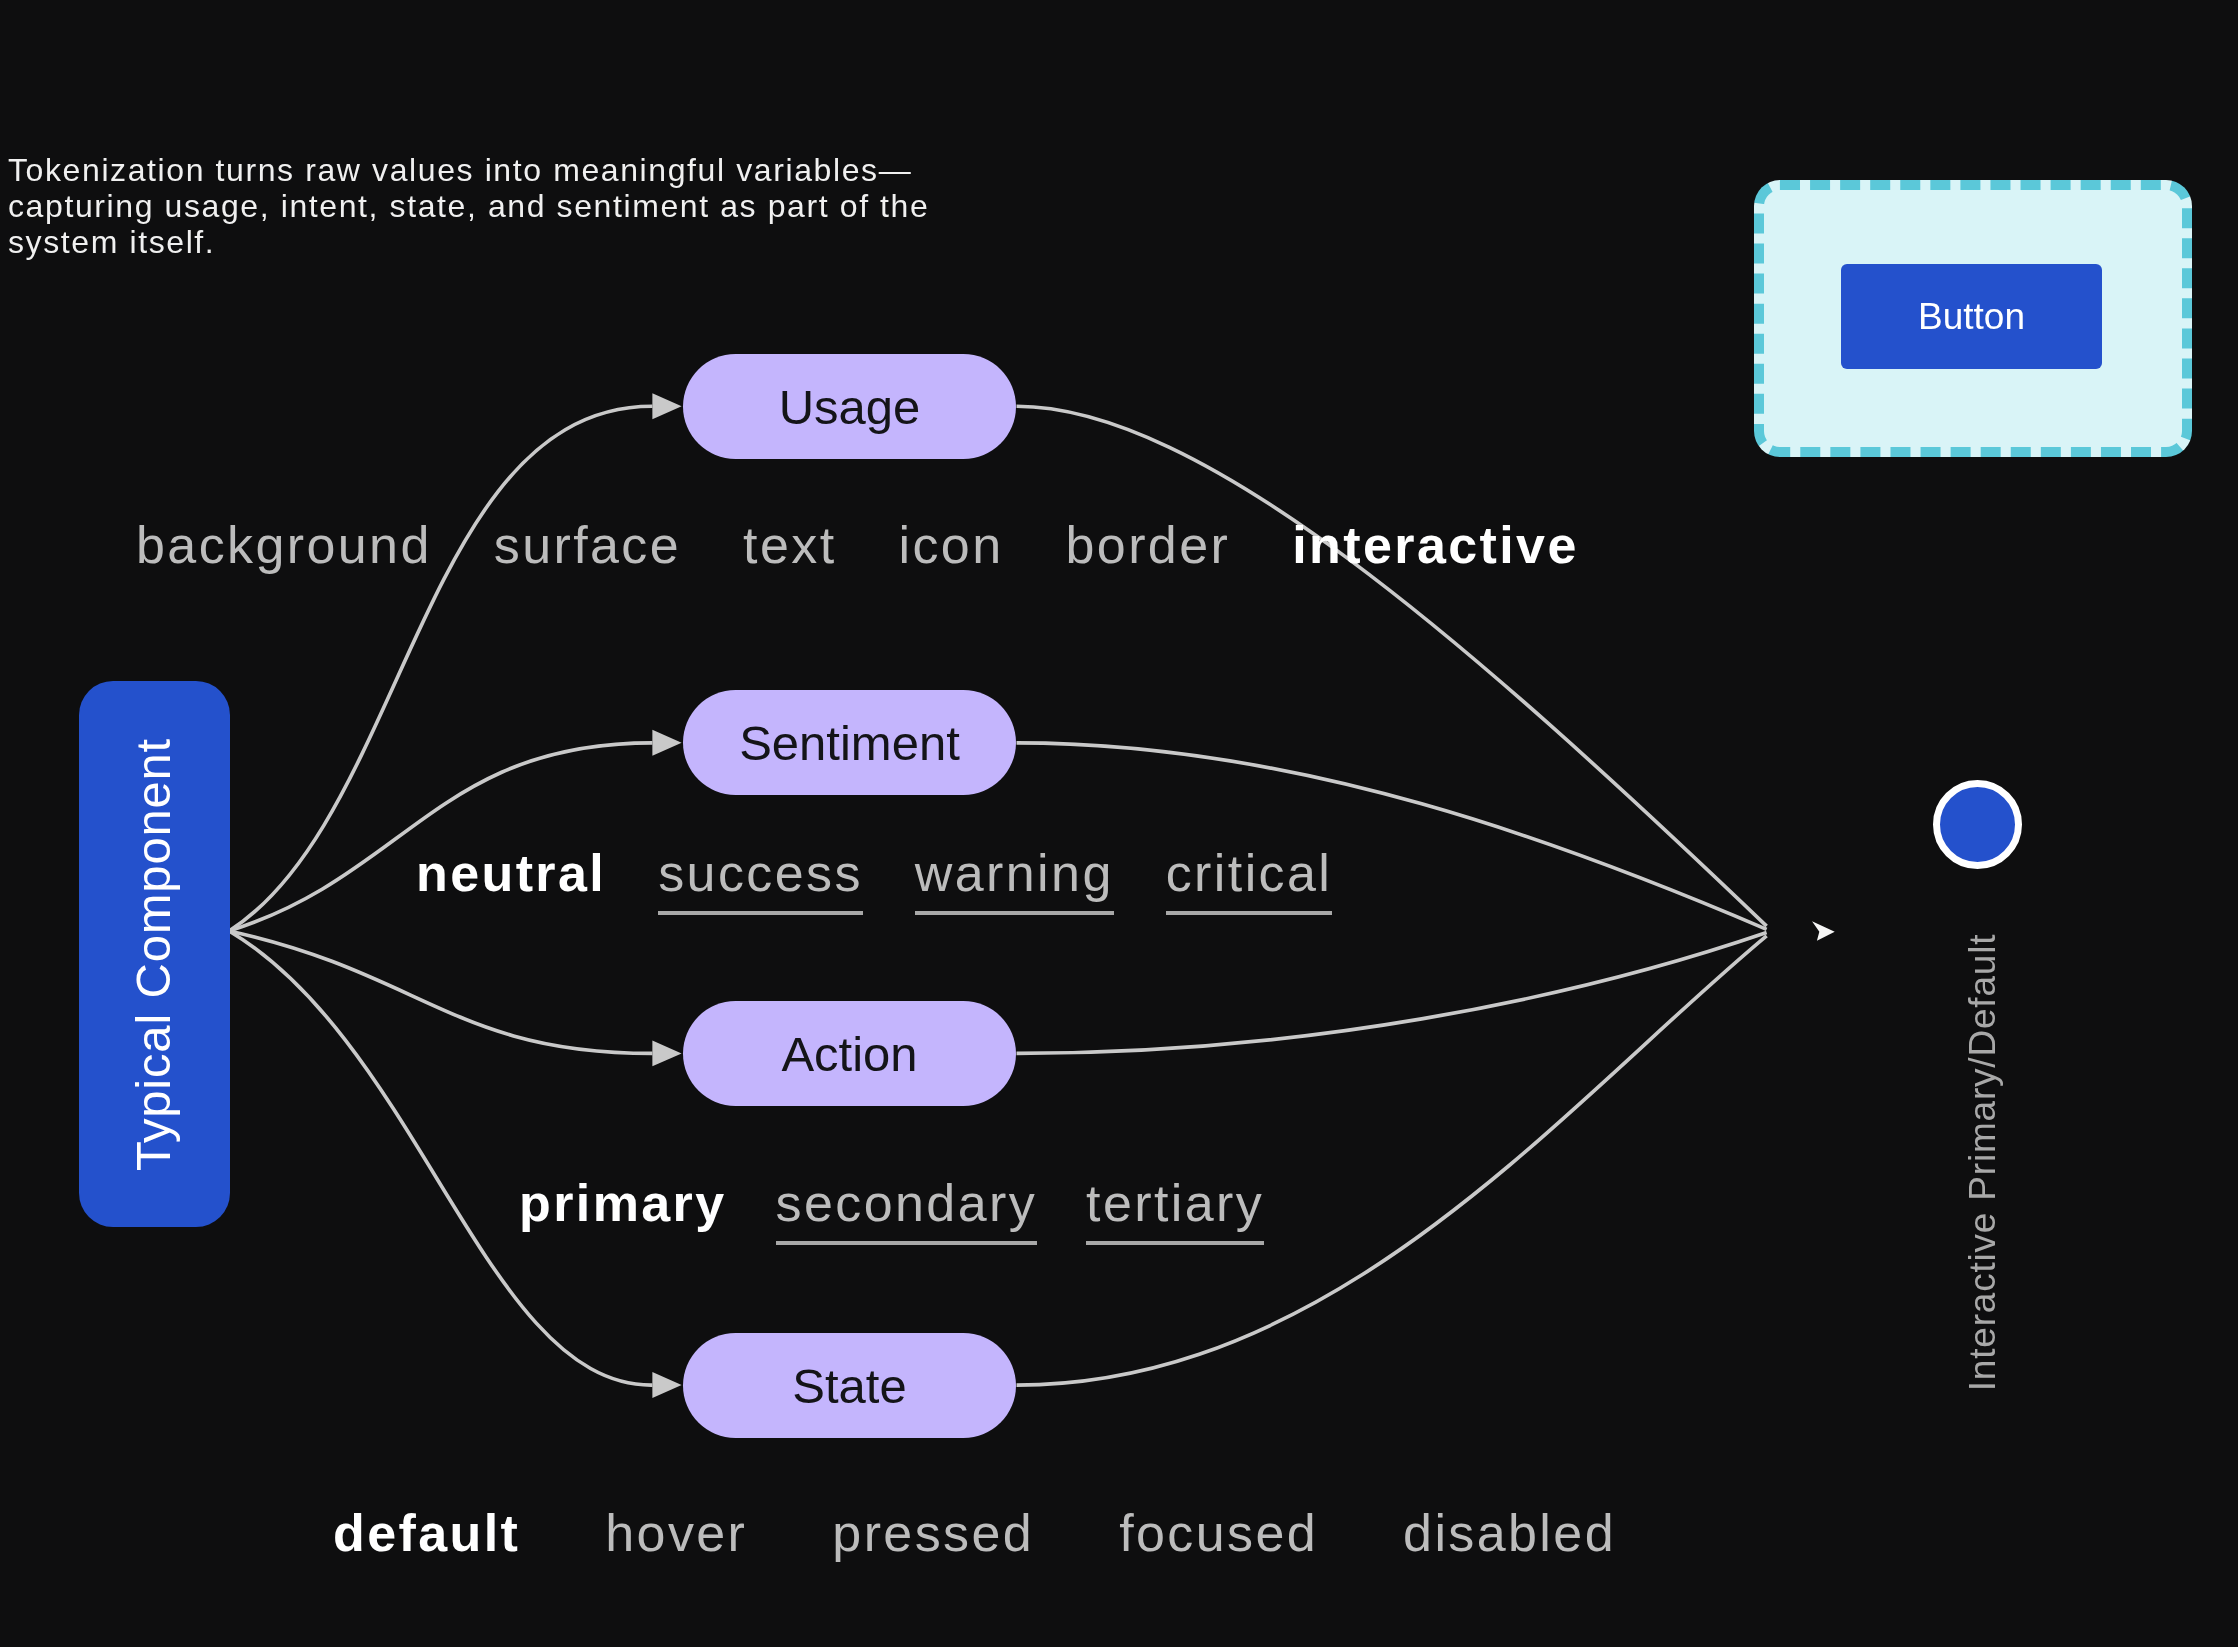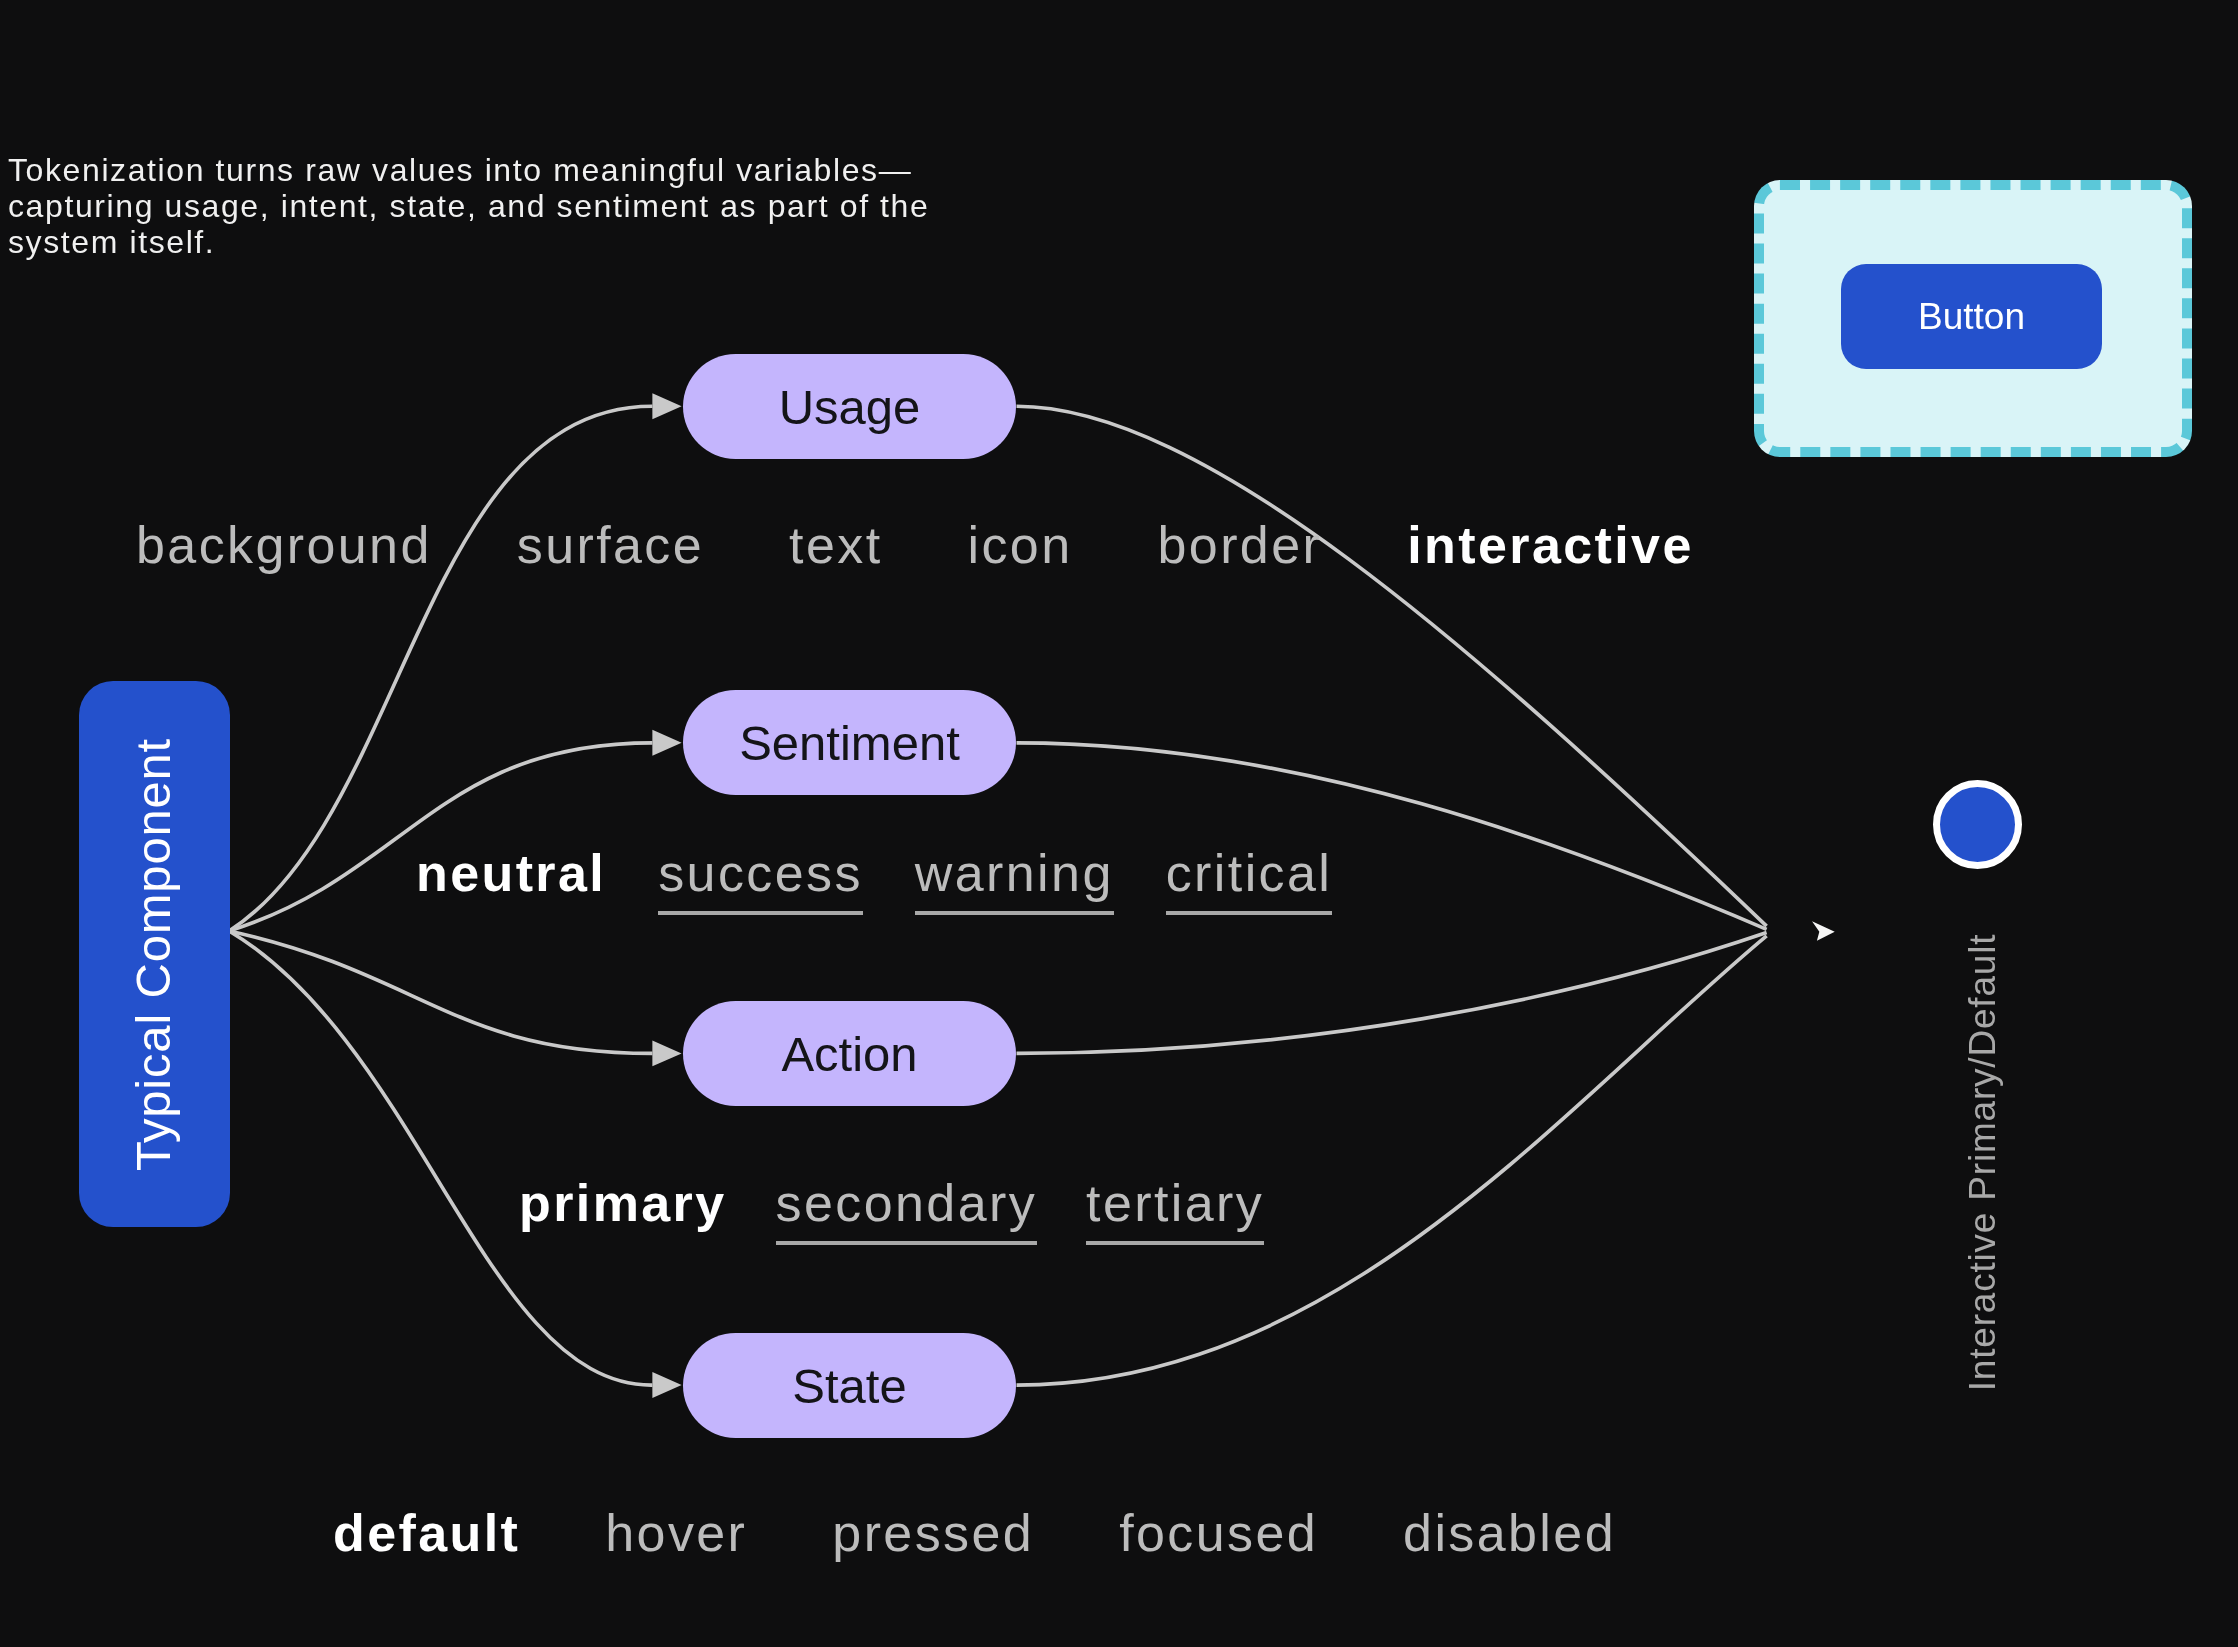--- a/index.html
+++ b/index.html
@@ -21,21 +21,21 @@
   .example-frame{
     position:absolute;left:1754px;top:180px;width:438px;height:277px;
     box-sizing:border-box;
     background:#d9f4f7;
     border:10.5px dashed #5bc8d9;
     border-radius:26px;
     z-index:2;
   }
   .demo-button{
     position:absolute;left:1841px;top:264px;width:261px;height:105px;
-    background:#2451cc;border:none;border-radius:25px;
+    background:#2451cc;border:none;border-radius:6px;
     color:#ffffff;font-size:37px;font-family:"Liberation Sans", sans-serif;
     display:flex;align-items:center;justify-content:center;
     z-index:3;cursor:pointer;
   }
 
   .component-box{
     position:absolute;left:79px;top:681px;width:151px;height:546px;
     background:#2451cc;border-radius:34px;z-index:2;
   }
   .component-label{
@@ -53,21 +53,21 @@
     z-index:3;
   }
   .pill.usage{top:354px;}
   .pill.sentiment{top:690px;}
   .pill.action{top:1001px;}
   .pill.state{top:1333px;}
 
   .token-row{
     position:absolute;display:flex;align-items:baseline;z-index:2;
   }
-  .row-usage{left:136px;top:515px;gap:85px;}
+  .row-usage{left:136px;top:515px;gap:62px;}
   .row-sentiment{left:416px;top:843px;gap:52px;}
   .row-action{left:495px;top:1173px;gap:49px;margin-left:24px;}
   .row-state{left:333px;top:1503px;gap:85px;}
   .word{
     font-size:52px;letter-spacing:2.4px;color:#bcbcbc;white-space:nowrap;
   }
   .word.selected{color:#ffffff;font-weight:700;}
   .word.underlined{border-bottom:4px solid #a8a8a8;padding-bottom:8px;}
 
   .result-circle{

